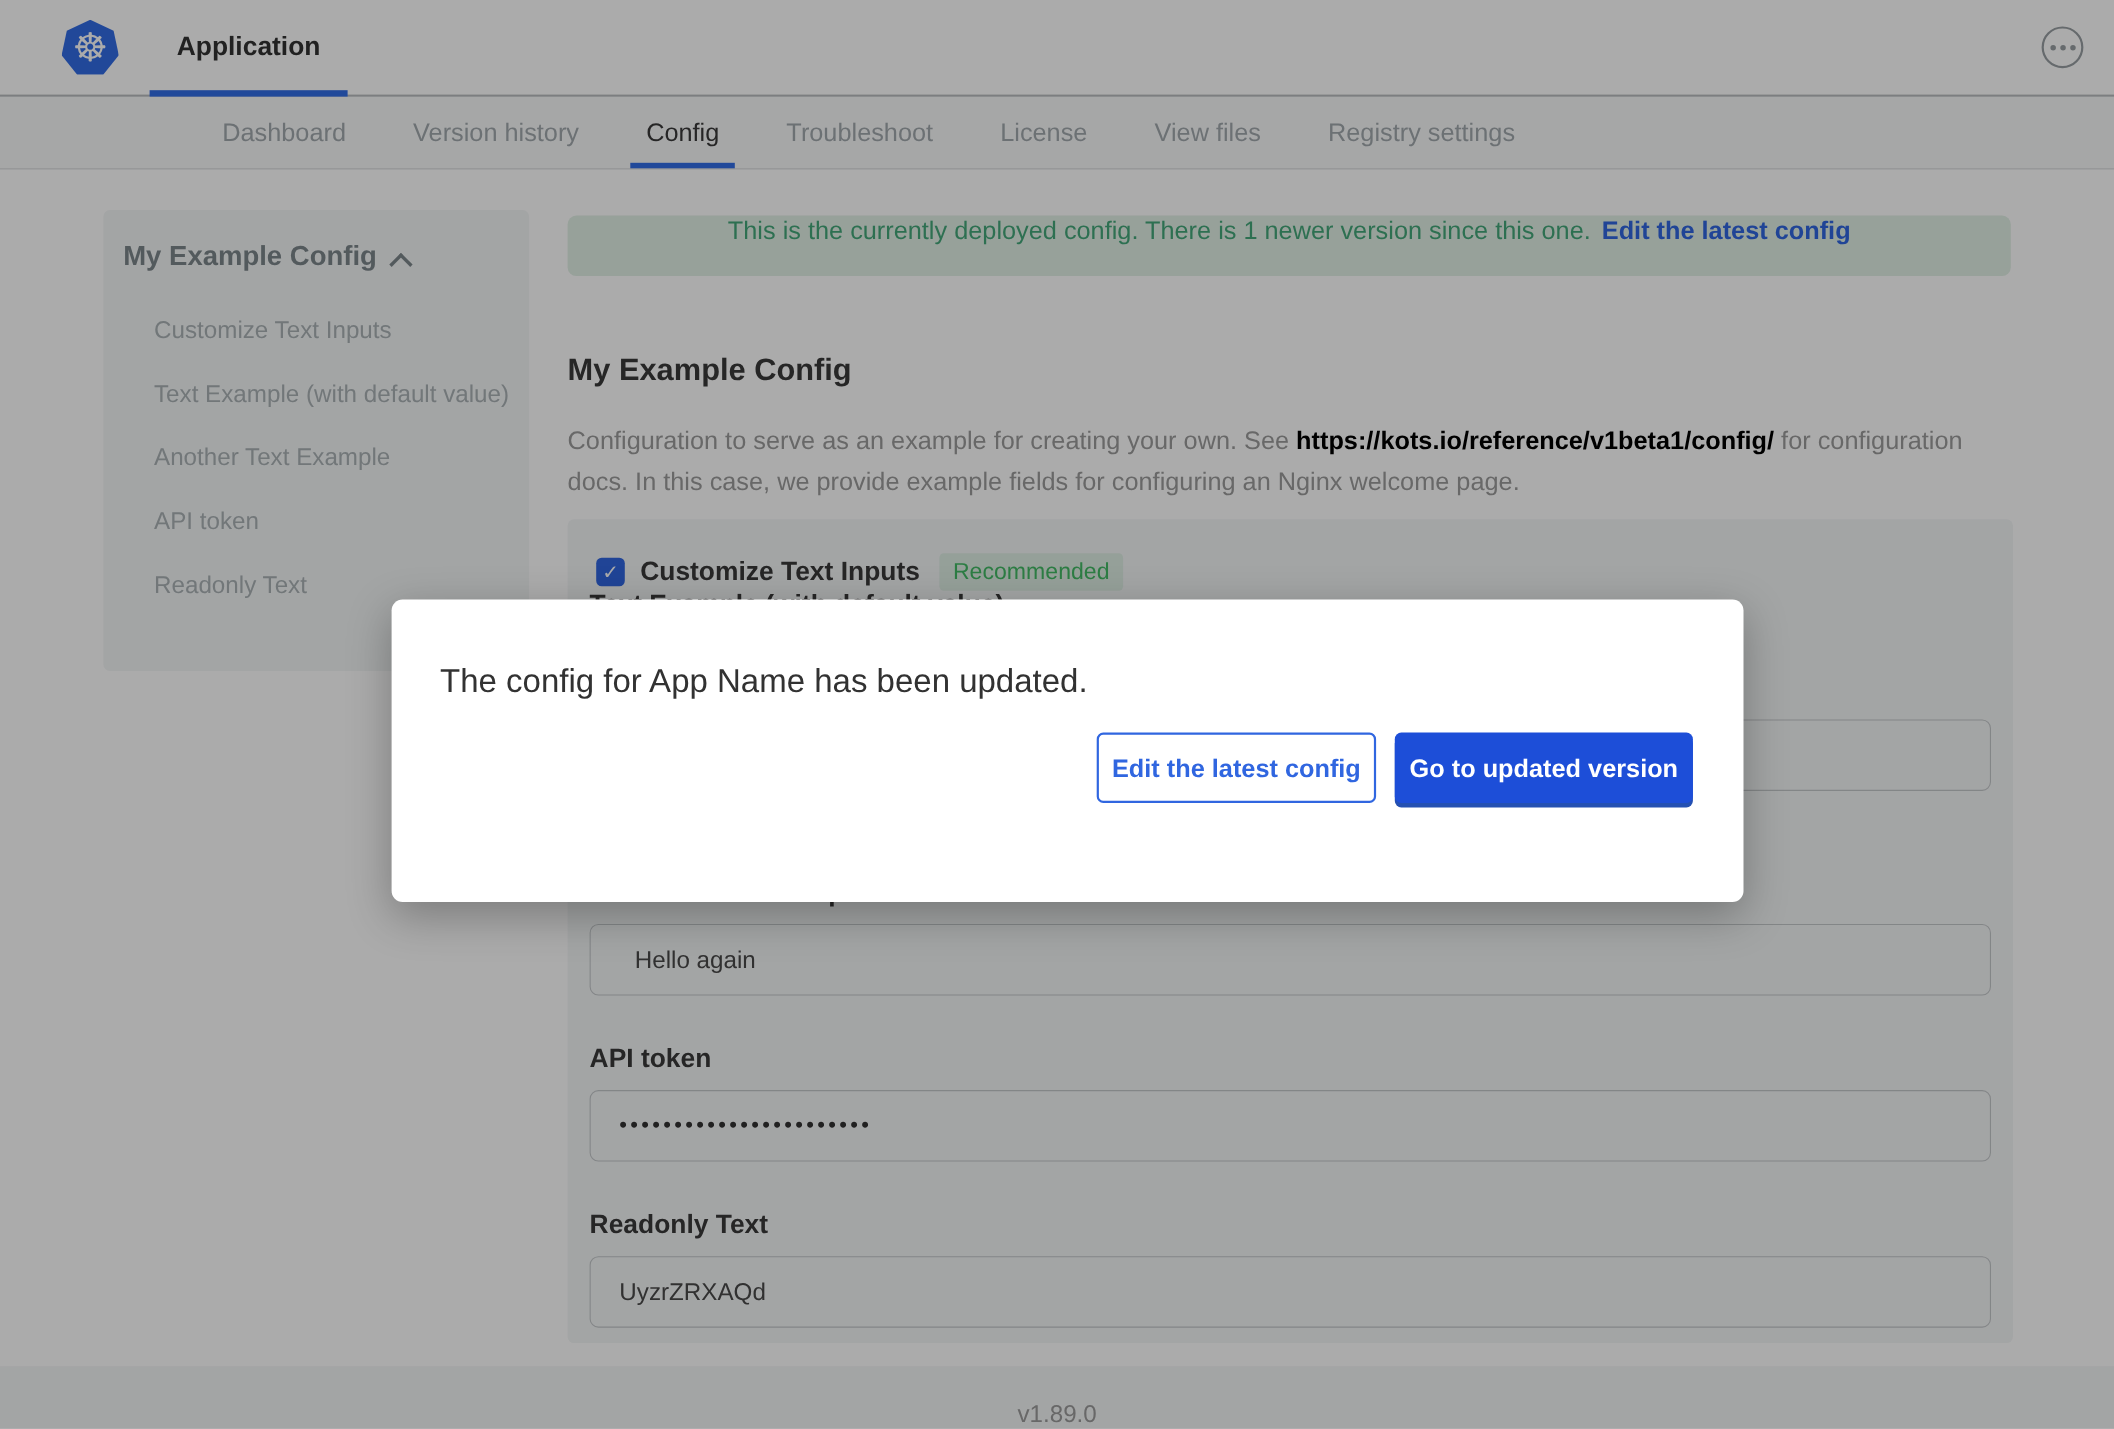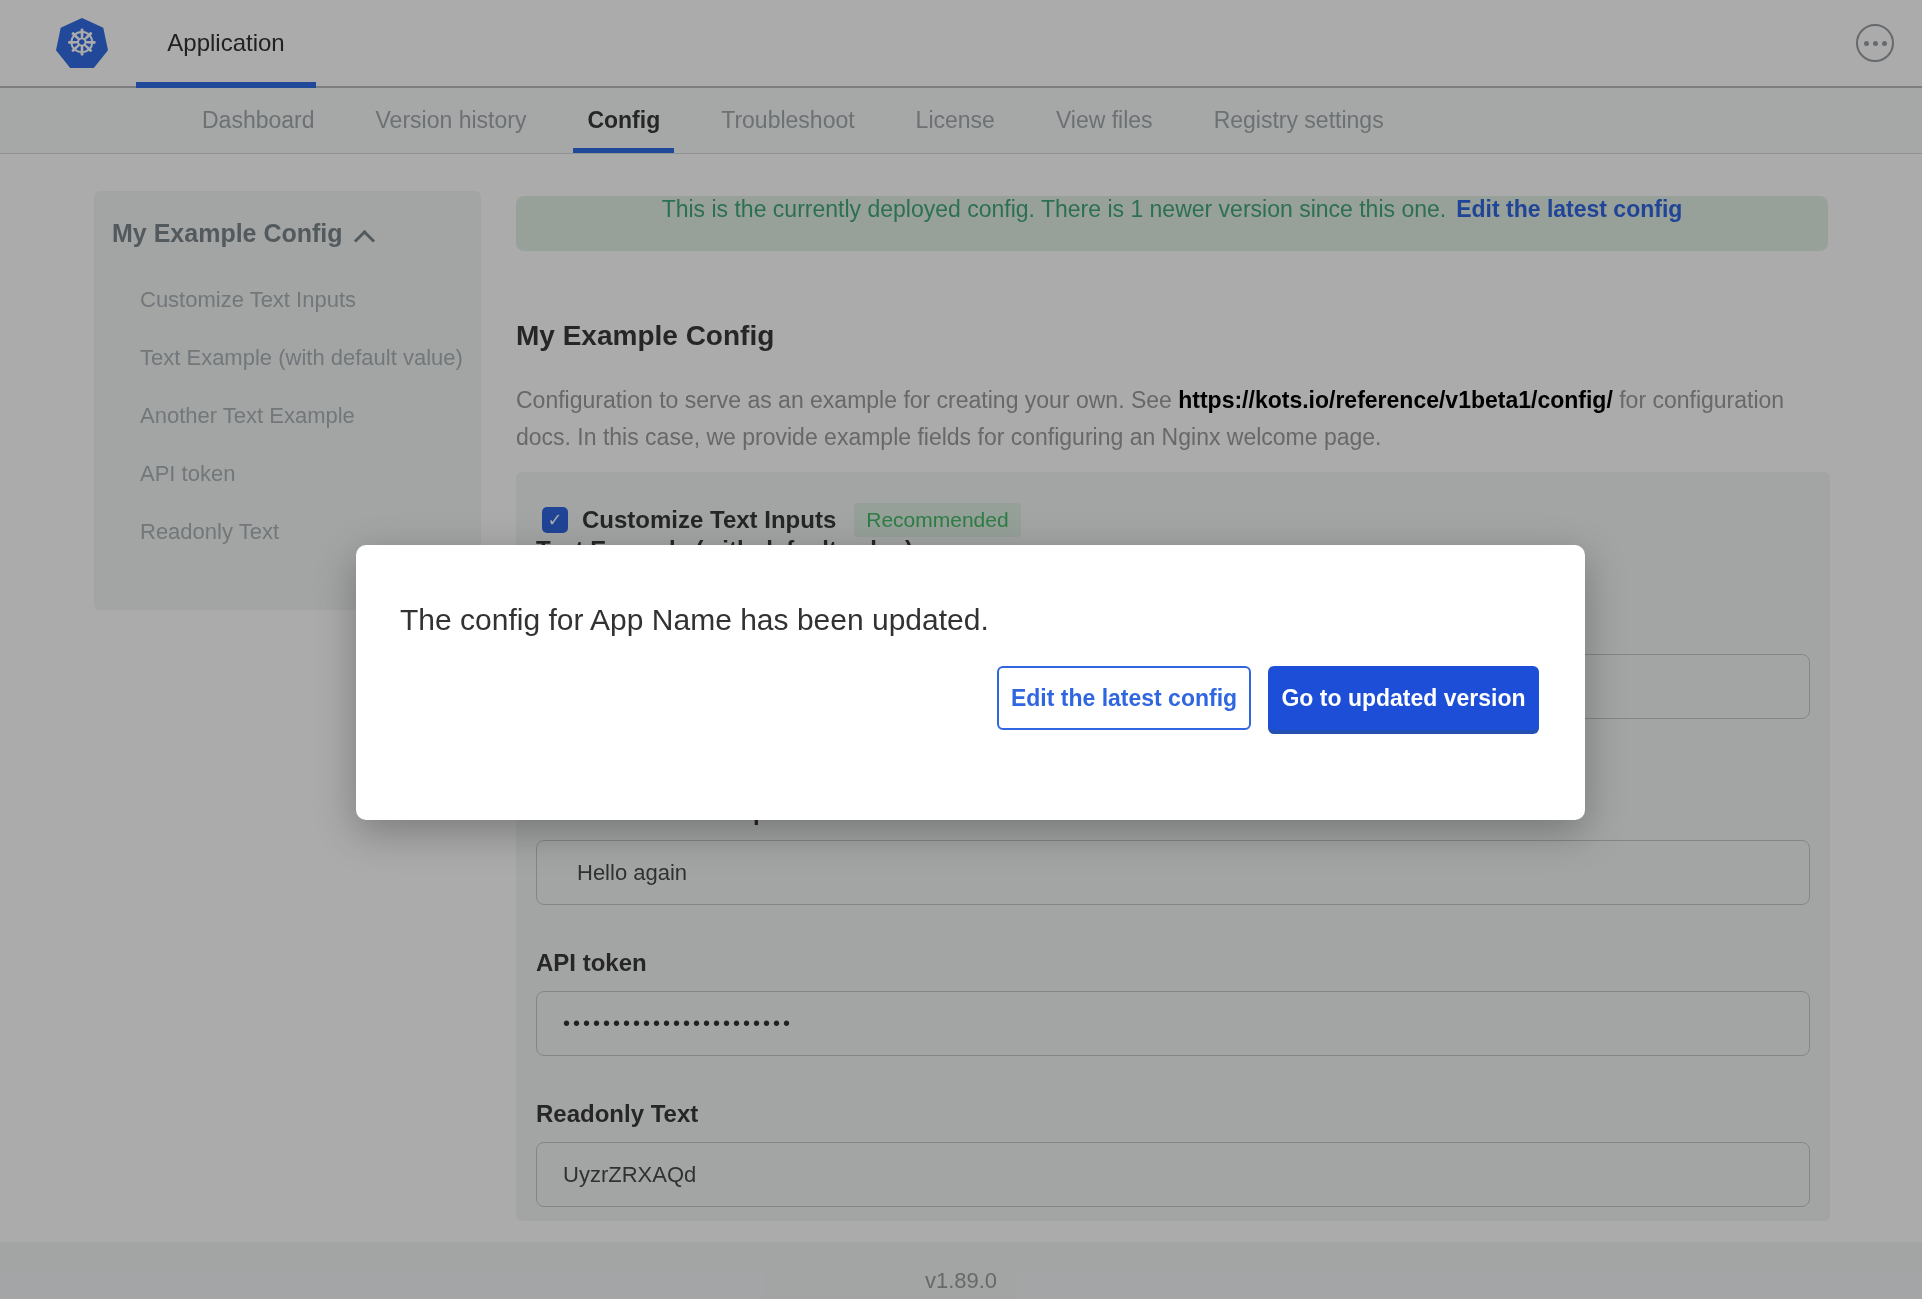--- a/index.html
+++ b/index.html
@@ -8,31 +8,31 @@
   .screen { position:relative; width:1922px; height:1299px; overflow:hidden; background:#fff; }
 
   
   .header { position:absolute; left:0; top:0; width:1922px; height:88px; background:#fff; border-bottom:2px solid #b9bdbf; z-index:1; }
   .k8s-logo { position:absolute; left:56px; top:18px; width:52px; height:50px;
     background:#326ce5; display:flex; align-items:center; justify-content:center;
     clip-path:polygon(50% 0%, 90.9% 19.7%, 100% 64.3%, 72.7% 100%, 27.3% 100%, 0% 64.3%, 9.1% 19.7%); }
   .k8s-logo span { color:#fff; font-size:36px; line-height:1; }
   .app-tab { position:absolute; left:136px; top:0; width:180px; height:86px;
     display:flex; align-items:center; justify-content:center;
-    font-size:24px; font-weight:400; color:#323232; }
+    font-size:24px; font-weight:700; color:#323232; }
   .app-tab-underline { position:absolute; left:136px; top:82px; width:180px; height:6px; background:#326de6; }
   .menu-circle { position:absolute; left:1856px; top:24px; width:38px; height:38px; border:2px solid #989fa3; border-radius:50%;
     display:flex; align-items:center; justify-content:center; gap:4px; }
   .menu-circle i { width:5px; height:5px; border-radius:50%; background:#989fa3; }
 
   
   .subnav { position:absolute; left:0; top:88px; width:1922px; height:66px; background:#f8f9fa; border-bottom:1px solid #d7dadc; z-index:1;
     display:flex; align-items:stretch; padding-left:188px; gap:33px; }
   .subnav .tab { display:flex; align-items:center; padding:0 14px; font-size:23px; color:#a2a9ad; position:relative; }
-  .subnav .tab.active { color:#3a3a3a; font-weight:700; }
+  .subnav .tab.active { color:#3a3a3a; font-weight:400; }
   .subnav .tab.active::after { content:""; position:absolute; left:0; right:0; bottom:0; height:5px; background:#326de6; }
 
   
   .sidebar-card { position:absolute; left:94px; top:191px; width:387px; height:419px; background:#f4f6f7; border-radius:6px; padding:28px 18px; }
   .sidebar-title { font-size:25px; font-weight:700; color:#7d878b; display:flex; align-items:center; gap:12px; }
   .chev-up { width:18px; height:18px; display:inline-block; position:relative; top:4px; }
   .chev-up::before { content:""; position:absolute; left:2px; top:4px; width:12px; height:12px;
     border-left:3px solid #7d878b; border-top:3px solid #7d878b; transform:rotate(45deg); }
   .sidebar-items { margin-top:30px; padding-left:28px; }
   .sidebar-item { font-size:22px; color:#aab2b5; line-height:43px; margin-bottom:15px; }
@@ -53,21 +53,21 @@
   .check-label { margin-left:14px; font-size:24px; font-weight:700; color:#3a3a3a; }
   .badge { margin-left:18px; background:rgba(68,187,102,0.12); color:#44bb66; font-size:21px; padding:5px 12px; border-radius:4px; }
 
   .field-label { position:absolute; left:20px; font-size:24px; font-weight:700; color:#3a3a3a; }
   .cfg-input { position:absolute; left:20px; width:1274px; height:65px; background:transparent; border:1px solid #c4c8ca; border-radius:8px;
     font-family:"Liberation Sans","DejaVu Sans",sans-serif; font-size:22px; color:#4a4a4a; padding:0 26px; outline:none; }
   .cfg-input.token { font-size:20px; letter-spacing:3px; color:#323232; }
 
   
   .footer { position:absolute; left:0; top:1242px; width:1922px; height:57px; background:#f4f6f7;
-    display:flex; align-items:center; justify-content:center; padding-top:20px; font-size:22px; color:#9b9b9b; }
+    display:flex; align-items:flex-end; justify-content:center; padding-top:20px; font-size:22px; color:#9b9b9b; }
 
   
   .dim { position:absolute; inset:0; background:rgba(0,0,0,0.33); z-index:50; }
   .modal { position:absolute; left:356px; top:545px; width:1229px; height:275px; background:#fff; border-radius:10px;
     box-shadow:0 12px 40px rgba(0,0,0,0.28); z-index:60; }
   .modal-msg { position:absolute; left:44px; top:58px; font-size:30px; color:#323232; }
   .modal-btns { position:absolute; right:46px; top:121px; display:flex; gap:17px; }
   .btn { height:64px; border-radius:6px; font-family:"Liberation Sans","DejaVu Sans",sans-serif; font-size:23px; font-weight:700;
     display:flex; align-items:center; justify-content:center; cursor:pointer; border:none; }
   .btn.secondary { width:254px; background:#fff; color:#3066e0; border:2px solid #3066e0; }

